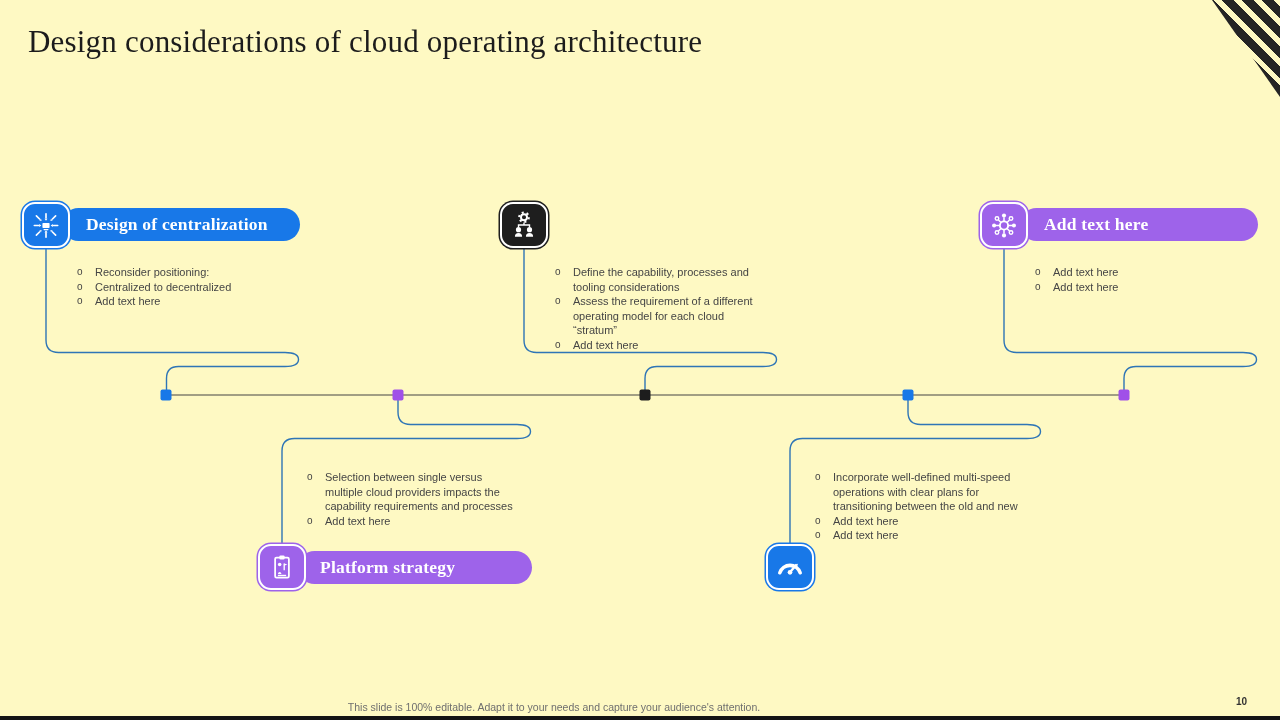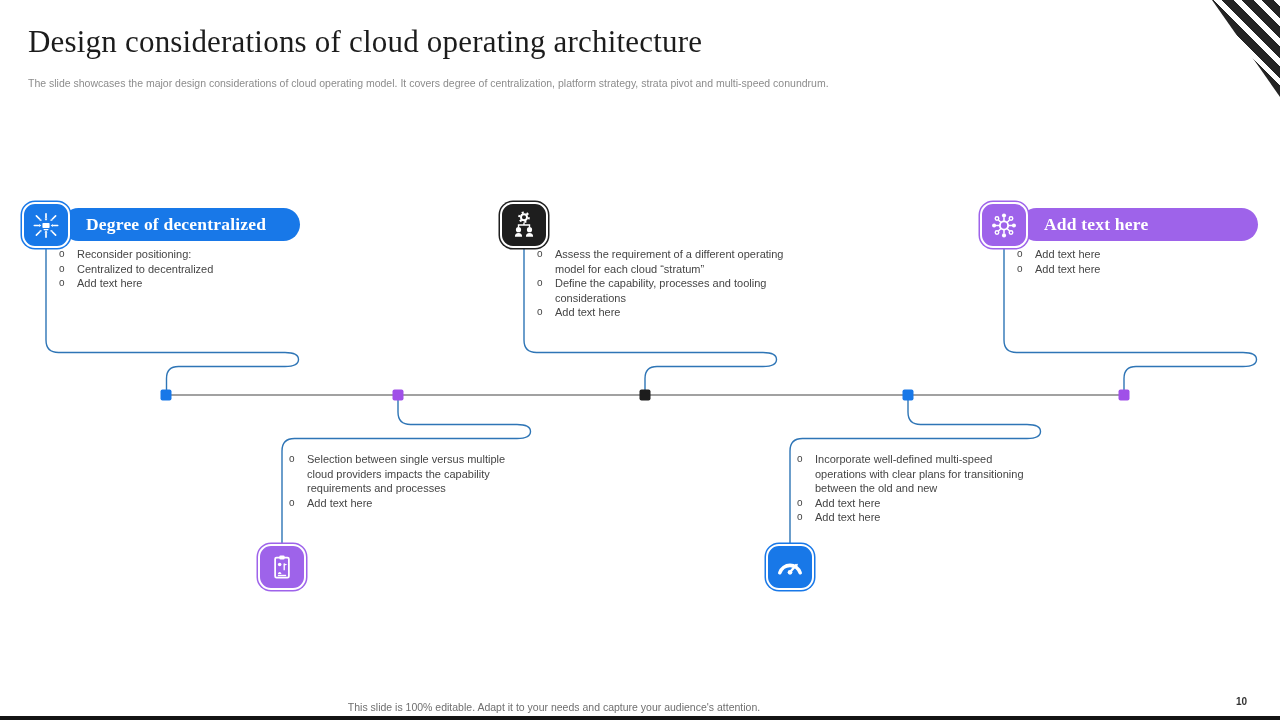--- a/index.html
+++ b/index.html
@@ -1,17 +1,17 @@
 <!DOCTYPE html>
 <html><head>
 <meta charset="utf-8">
 <style>
   html,body { margin:0; padding:0; background:#e8e8e8; }
   #slide {
-    position:relative; width:1280px; height:720px; background:#ffffff;
+    position:relative; width:1280px; height:720px; background:#fef9c3;
     overflow:hidden; font-family:"Liberation Sans", sans-serif;
   }
   .title {
     position:absolute; left:28px; top:24px; width:900px;
     font-family:"Liberation Serif", serif; font-size:31px; font-weight:400;
     color:#1c1c1c; letter-spacing:0.2px;
   }
   .subtitle {
     position:absolute; left:28px; top:77px; width:860px;
     font-size:10.5px; color:#8c8c8c;
@@ -33,21 +33,21 @@
   .pill {
     position:absolute; height:33px; border-radius:17px; z-index:2;
     color:#ffffff; font-family:"Liberation Serif", serif; font-weight:bold;
     font-size:17.5px; display:flex; align-items:center; box-sizing:border-box;
     letter-spacing:0.2px;
   }
   .pill-blue   { background:#1878e8; }
   .pill-purple { background:#9e63ea; }
   .pill-black  { background:#1e1e1e; }
   .bullets { position:absolute; z-index:2; }
-  .bullets ul { list-style:none; margin:0; padding:0; }
+  .bullets ul { list-style:none; margin:18px; padding:0; }
   .bullets li {
     position:relative; padding-left:23px; font-size:11px; line-height:14.6px;
     color:#454545;
   }
   .bullets li::before {
     content:"o"; position:absolute; left:5px; top:0; font-size:10px; color:#454545;
   }
   #connector-layer { position:absolute; left:0; top:0; z-index:1; }
   .footer {
     position:absolute; left:0; top:701px; width:1108px; text-align:center;
@@ -58,21 +58,20 @@
     color:#333333;
   }
   .bottom-bar { position:absolute; left:0; bottom:0; width:1280px; height:4px; background:#141414; }
 </style>
 </head>
 <body>
 
 <div id="slide">
 
   <div class="title">Design considerations of cloud operating architecture</div>
-  <div class="subtitle">The slide showcases the major design considerations of cloud operating model.  It covers degree of centralization, platform strategy, strata pivot and multi-speed conundrum.</div>
   <div class="stripes"></div>
 
   <svg id="connector-layer" width="1280" height="720">
     <line x1="166" y1="395" x2="1124" y2="395" stroke="#454545" stroke-width="1.2"></line>
     <g fill="none" stroke="#2e75b6" stroke-width="1.4">
       <path d="M 46 248 L 46 340 Q 46 352.5 58.5 352.5 L 285 352.5 Q 298.5 352.5 298.5 359.5 Q 298.5 366.5 285 366.5 L 178.5 366.5 Q 166.5 366.5 166.5 378.5 L 166.5 390"></path>
       <path d="M 524 248 L 524 340 Q 524 352.5 536.5 352.5 L 763 352.5 Q 776.5 352.5 776.5 359.5 Q 776.5 366.5 763 366.5 L 657 366.5 Q 645 366.5 645 378.5 L 645 390"></path>
       <path d="M 1004 248 L 1004 340 Q 1004 352.5 1016.5 352.5 L 1243 352.5 Q 1256.5 352.5 1256.5 359.5 Q 1256.5 366.5 1243 366.5 L 1136 366.5 Q 1124 366.5 1124 378.5 L 1124 390"></path>
       <path d="M 398 400 L 398 412 Q 398 424.5 410.5 424.5 L 517 424.5 Q 530.5 424.5 530.5 431.5 Q 530.5 438.5 517 438.5 L 294.5 438.5 Q 282 438.5 282 451 L 282 544"></path>
       <path d="M 908 400 L 908 412 Q 908 424.5 920.5 424.5 L 1027 424.5 Q 1040.5 424.5 1040.5 431.5 Q 1040.5 438.5 1027 438.5 L 802.5 438.5 Q 790 438.5 790 451 L 790 544"></path>
@@ -80,21 +79,21 @@
     <g>
       <rect x="160.5" y="389.5" width="11" height="11" rx="2" fill="#1878e8"></rect>
       <rect x="392.5" y="389.5" width="11" height="11" rx="2" fill="#a050e8"></rect>
       <rect x="639.5" y="389.5" width="11" height="11" rx="2" fill="#1d1d1d"></rect>
       <rect x="902.5" y="389.5" width="11" height="11" rx="2" fill="#1878e8"></rect>
       <rect x="1118.5" y="389.5" width="11" height="11" rx="2" fill="#a050e8"></rect>
     </g>
   </svg>
 
   <div class="pill pill-blue" style="left:62px; top:208px; width:238px; padding-left:24px;">
-    <span>Degree of decentralized</span>
+    <span>Design of centralization</span>
   </div>
   <div class="icon-box bg-blue" style="left:22px; top:202px;">
     <svg viewBox="0 0 24 24">
       <g stroke="#fff" stroke-width="1.2" fill="none" stroke-linecap="round">
         <line x1="12" y1="3.5" x2="12" y2="6.6"></line>
           <line x1="12" y1="20.5" x2="12" y2="17.4"></line>
         <line x1="3.5" y1="12" x2="6.6" y2="12"></line>
           <line x1="20.5" y1="12" x2="17.4" y2="12"></line>
         <line x1="5" y1="5" x2="7.3" y2="7.3"></line>
           <line x1="19" y1="5" x2="16.7" y2="7.3"></line>
@@ -129,22 +128,22 @@
       <circle cx="12" cy="6" r="3.5" fill="none" stroke="#fff" stroke-width="1.5" stroke-dasharray="1.5 2.1"></circle>
       <path d="M12 9.8 V11.6 M8 13.2 V11.6 H16 V13.2" fill="none" stroke="#fff" stroke-width="1"></path>
       <circle cx="8" cy="15" r="1.9" fill="#fff"></circle>
       <path d="M5.4 20.2 a2.6 2.7 0 0 1 5.2 0 z" fill="#fff"></path>
       <circle cx="16" cy="15" r="1.9" fill="#fff"></circle>
       <path d="M13.4 20.2 a2.6 2.7 0 0 1 5.2 0 z" fill="#fff"></path>
     </svg>
   </div>
   <div class="bullets" style="left:532px; top:247px; width:252px;">
     <ul>
+        <li>Define the capability, processes and tooling considerations</li>
         <li>Assess the requirement of a different operating model for each cloud “stratum”</li>
-        <li>Define the capability, processes and tooling considerations</li>
         <li>Add text here</li>
       </ul>
   </div>
 
   <div class="pill pill-purple" style="left:1020px; top:208px; width:238px; padding-left:24px;">
     <span>Add text here</span>
   </div>
   <div class="icon-box bg-purple" style="left:980px; top:202px;">
     <svg viewBox="0 0 24 24">
       <circle cx="12" cy="12" r="3" fill="none" stroke="#fff" stroke-width="1.4"></circle>
@@ -172,20 +171,23 @@
       </g>
     </svg>
   </div>
   <div class="bullets" style="left:1012px; top:247px; width:240px;">
     <ul>
         <li>Add text here</li>
         <li>Add text here</li>
       </ul>
   </div>
 
+  <div class="pill pill-purple" style="left:298px; top:551px; width:234px; padding-left:22px;">
+    <span>Platform strategy</span>
+  </div>
   <div class="icon-box bg-purple" style="left:258px; top:544px;">
     <svg viewBox="0 0 24 24">
       <rect x="7" y="4.8" width="10" height="14.5" rx="1" fill="none" stroke="#fff" stroke-width="1.3"></rect>
       <rect x="10.1" y="3.2" width="3.8" height="3" rx="0.8" fill="#fff"></rect>
       <circle cx="10.3" cy="9.8" r="1.3" fill="#fff"></circle>
       <path d="M9 16.8 c0.2-2 2.4-2 2.6 0 z" fill="#fff"></path>
       <line x1="13.6" y1="9" x2="13.6" y2="14" stroke="#fff" stroke-width="1"></line>
       <polygon points="13.6,9 15.9,9.9 13.6,10.8" fill="#fff"></polygon>
       <line x1="9" y1="17.8" x2="15" y2="17.8" stroke="#fff" stroke-width="1"></line>
     </svg>

